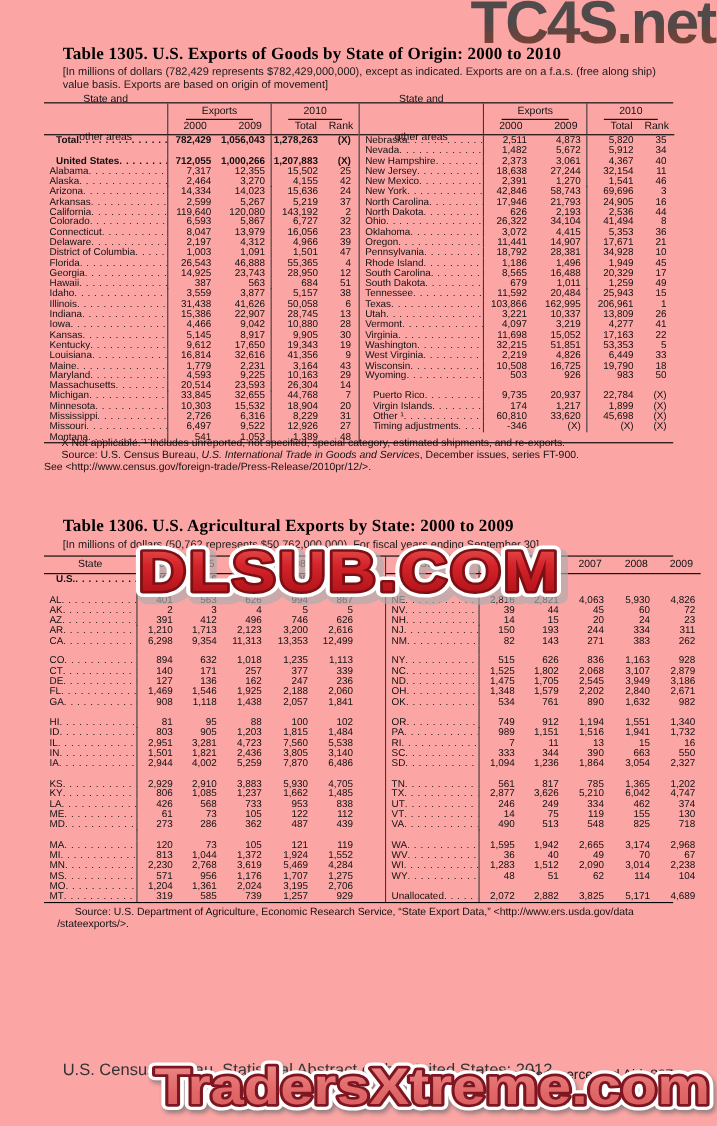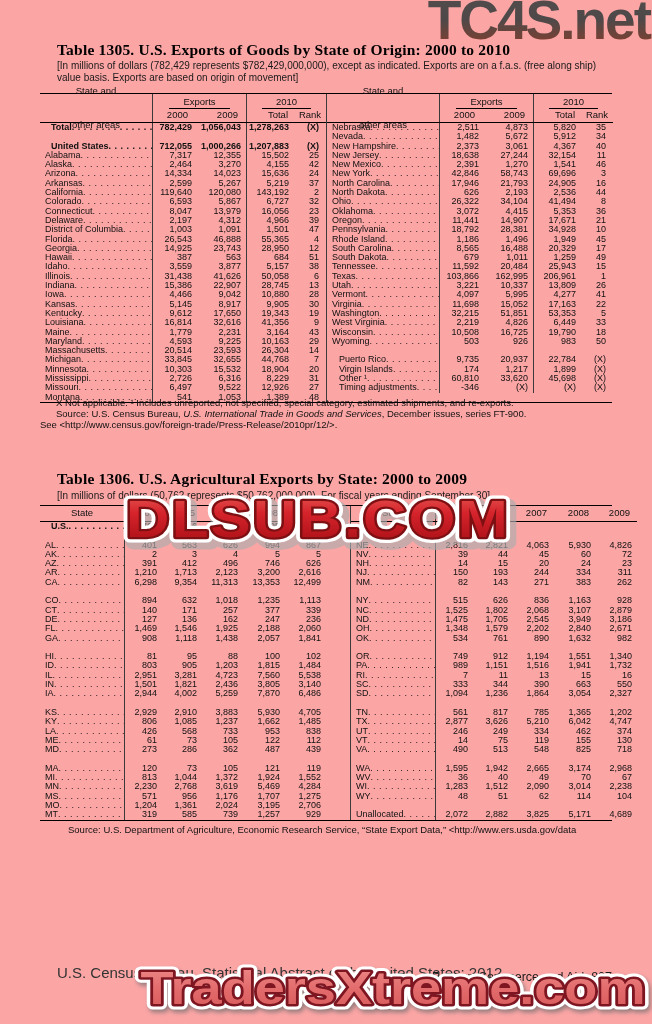--- a/index.html
+++ b/index.html
@@ -575,21 +575,21 @@
             <div class="c-num c1">10,337</div>
             <div class="c-num c2">13,809</div>
             <div class="c-num c3">26</div>
           </div>
           <div class="trow">
             <div class="c-label">
               <span class="lt">Vermont</span>
               <span class="dots"></span>
             </div>
             <div class="c-num c0">4,097</div>
-            <div class="c-num c1">5,995</div>
+            <div class="c-num c1">3,219</div>
             <div class="c-num c2">4,277</div>
             <div class="c-num c3">41</div>
           </div>
           <div class="trow">
             <div class="c-label">
               <span class="lt">Virginia</span>
               <span class="dots"></span>
             </div>
             <div class="c-num c0">11,698</div>
             <div class="c-num c1">15,052</div>
@@ -1386,20 +1386,21 @@
             <div class="c-num c2">3,825</div>
             <div class="c-num c3">5,171</div>
             <div class="c-num c4">4,689</div>
           </div>
         </div>
     </div>
   </div>
 
   <div class="fnotes" style="left:40px;top:824px;margin-left:12px;">
     <div class="ind1">Source: U.S. Department of Agriculture, Economic Research Service, “State Export Data,” &lt;http://www.ers.usda.gov/data</div>
+    <div>/stateexports/&gt;.</div>
   </div>
 
   <div class="pf-right" style="right:40px;top:970px;">Foreign Commerce and Aid  807</div>
   <div class="pf-left" style="left:57px;top:964px;">U.S. Census Bureau, Statistical Abstract of the United States: 2012</div>
 
   <div class="wm" style="right:0;top:-8px;width:232px;height:58px;">
     <svg width="232" height="58" viewBox="0 0 232 58">
       <defs>
         <linearGradient id="gmet" x1="0" y1="0" x2="0" y2="1">
           <stop offset="0%" stop-color="#474747"></stop>

